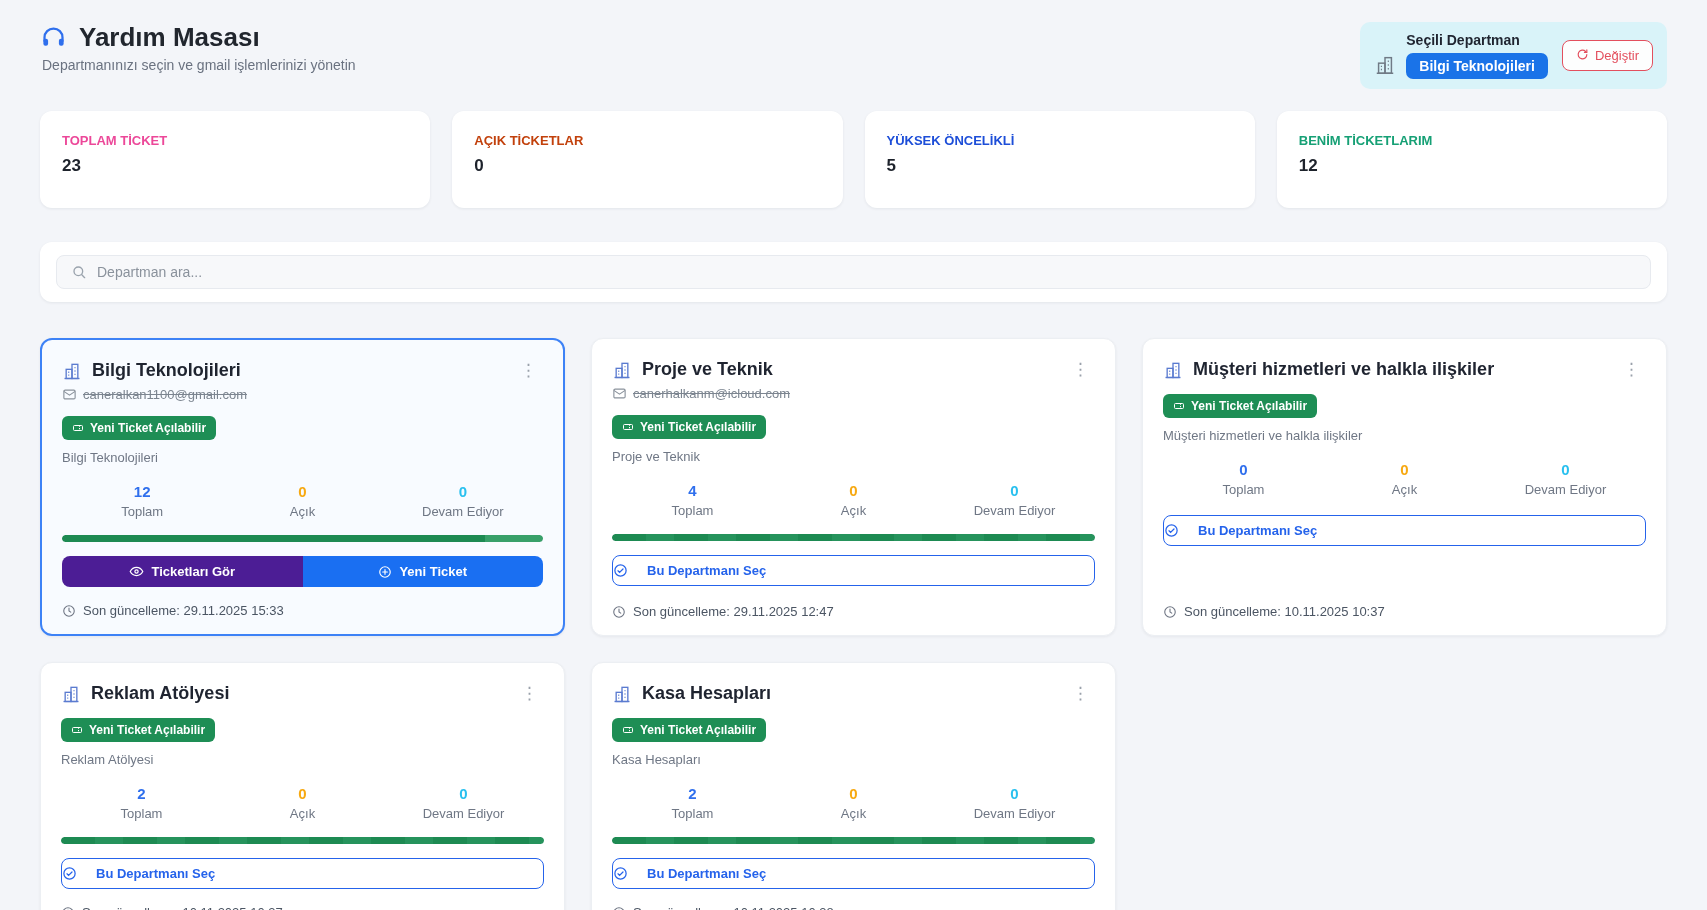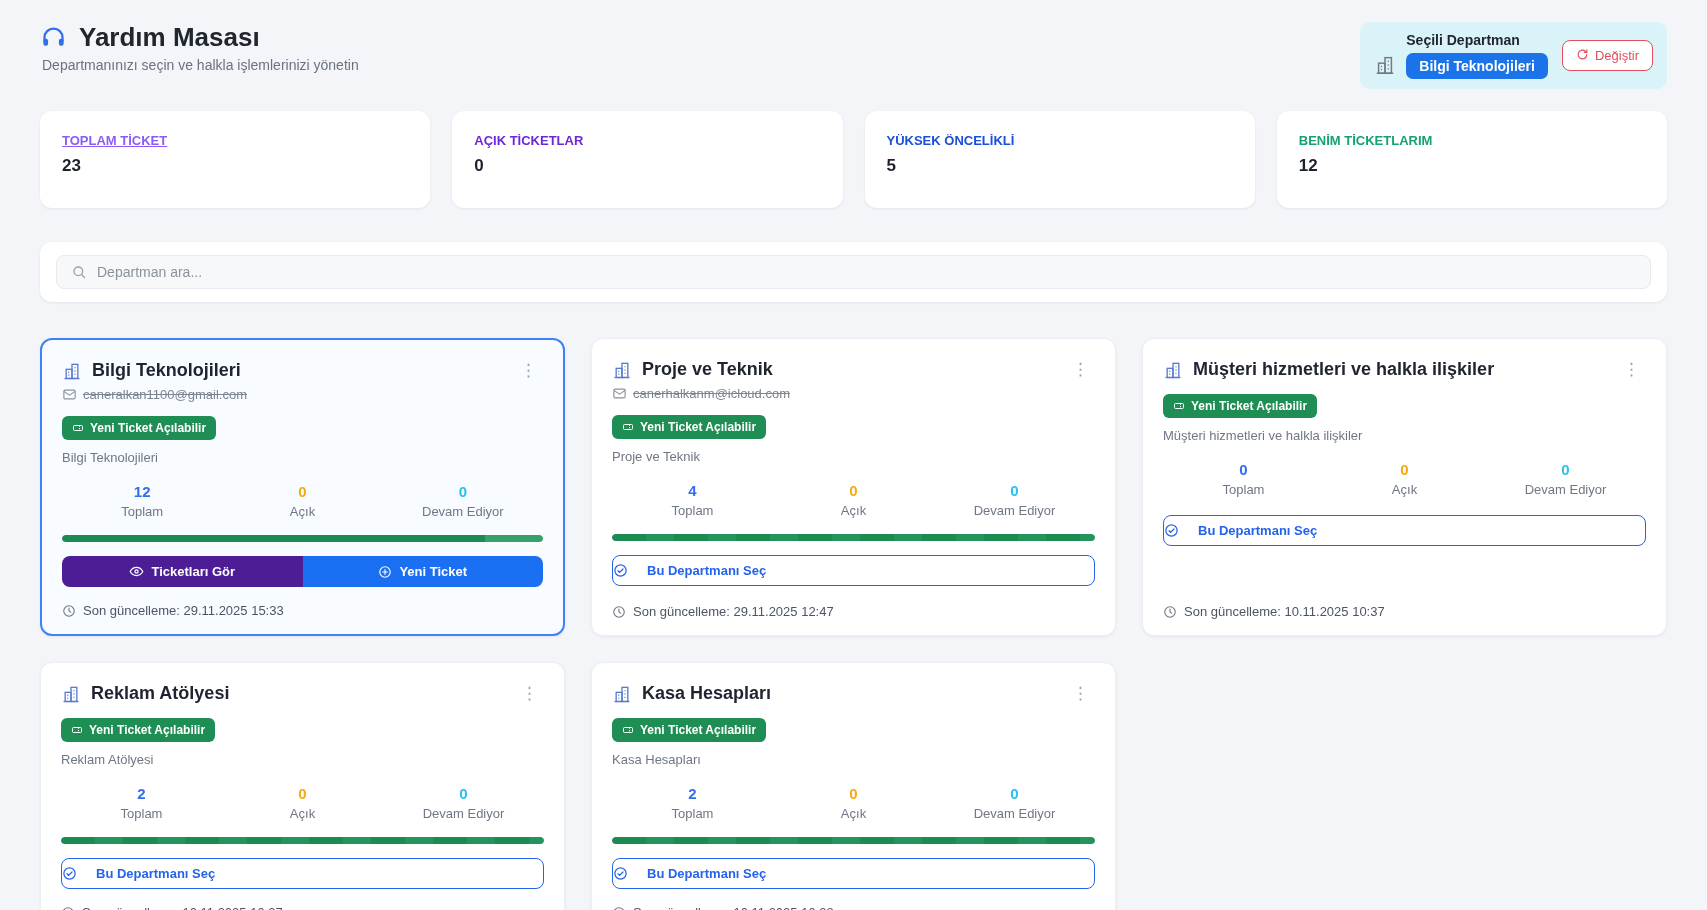--- a/index.html
+++ b/index.html
@@ -34,21 +34,21 @@
     display:flex; align-items:flex-start; gap:6px; font-family:inherit;
   }
   
   .stats-row { display:grid; grid-template-columns:repeat(4,1fr); gap:22px; margin-bottom:34px; }
   .stat-card {
     background:#fff; border-radius:12px; padding:22px 22px; height:97px;
     box-shadow:0 1px 3px rgba(16,24,40,.07);
   }
   .stat-label { font-size:13px; font-weight:bold; margin-bottom:8px; }
   .stat-value { font-size:17px; font-weight:bold; color:#1d222b; }
-  .s-blue { color:#8b5cf6;text-decoration:underline; } .s-amber { color:#6d28d9; }
+  .s-blue { color:#ec4899; } .s-amber { color:#c2410c; }
   .s-red { color:#1d4ed8; } .s-teal { color:#16a075; }
   .n-blue { color:#2f6fed; } .n-amber { color:#f7a912; } .n-cyan { color:#29c0ef; }
   
   .filter-bar {
     background:#fff; border-radius:12px; padding:13px 16px; margin-bottom:36px;
     display:flex; align-items:center; gap:18px;
     box-shadow:0 1px 3px rgba(16,24,40,.07);
   }
   .search-wrap {
     flex:1; display:flex; align-items:center; gap:10px;
@@ -116,21 +116,21 @@
     <div class="h-title-row">
       <span class="icon">
         <svg width="27" height="27" viewBox="0 0 24 24" fill="none" stroke="#2f6fed" stroke-width="2" stroke-linecap="round">
           <path d="M4 15v-3a8 8 0 0 1 16 0v3"></path>
           <rect x="3" y="13" width="4.2" height="6.4" rx="1.8" fill="#2f6fed" stroke="none"></rect>
           <rect x="16.8" y="13" width="4.2" height="6.4" rx="1.8" fill="#2f6fed" stroke="none"></rect>
         </svg>
       </span>
       <h1 class="h-title">Yardım Masası</h1>
     </div>
-    <div class="h-sub">Departmanınızı seçin ve halkla işlemlerinizi yönetin</div>
+    <div class="h-sub">Departmanınızı seçin ve gmail işlemlerinizi yönetin</div>
   </div>
 
   <div class="sel-panel">
     <div class="sel-left">
       <span class="icon" style="color:#707a86; padding-bottom:3px;">
         <svg width="22" height="22" viewBox="0 0 24 24" fill="none" stroke="currentColor" stroke-width="1.6">
           <path d="M3 21h18"></path>
             <rect x="5" y="10" width="7" height="11"></rect>
             <rect x="12" y="4" width="7" height="17"></rect>
           <path d="M15 8h1.2M15 12h1.2M15 16h1.2M7.5 13.5h1.2M7.5 17h1.2"></path>

